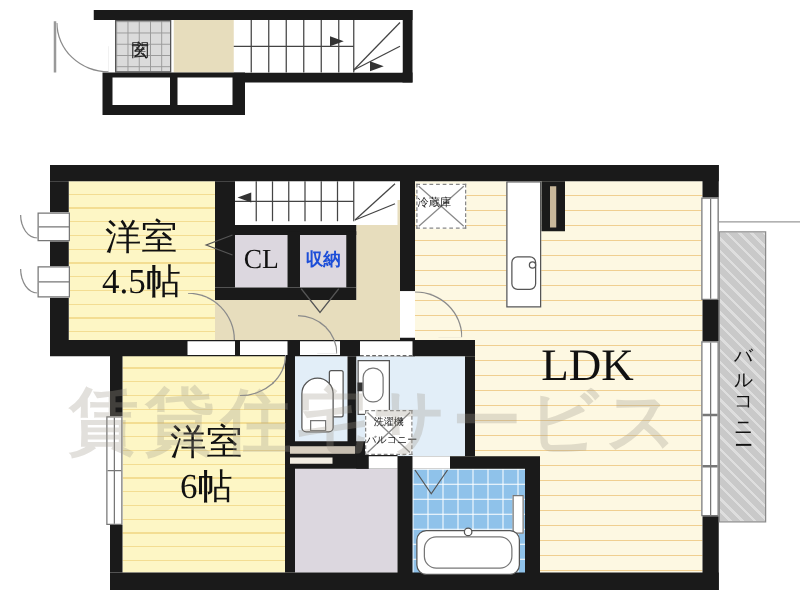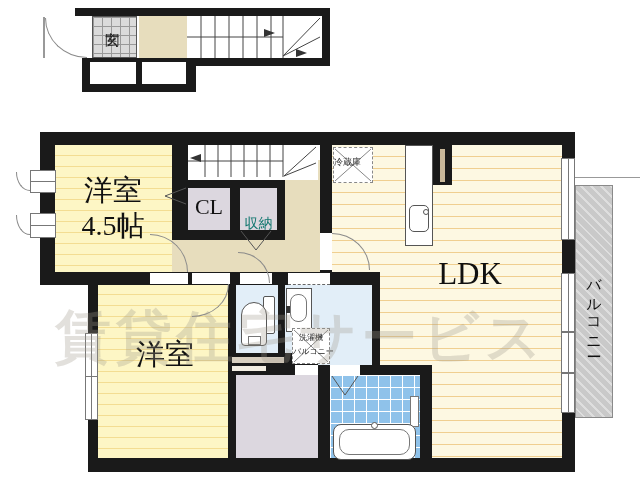--- a/index.html
+++ b/index.html
@@ -199,19 +199,20 @@
       <line x1="335" y1="149" x2="371" y2="181"></line>
         <line x1="371" y1="149" x2="335" y2="181"></line>
       <line x1="294" y1="330" x2="328" y2="362"></line>
         <line x1="328" y1="330" x2="294" y2="362"></line>
     </g>
   </svg>
 
   <div class="lbl" style="left:52px;top:176px;width:122px;font-size:29px;">洋室</div>
   <div class="lbl" style="left:52px;top:212px;width:122px;font-size:28px;">4.5帖</div>
   <div class="lbl" style="left:186px;top:196px;width:46px;font-size:22px;">CL</div>
-  <div class="lbl-sans" style="left:238px;top:216px;width:41px;font-size:14px;color:#0f766e;">収納</div>
-  <div class="lbl" style="left:400px;top:258px;width:140px;font-size:31px;">LDK</div>
+  <div class="lbl-sans" style="left:238px;top:200px;width:41px;font-size:14px;color:#1d4ed8;font-weight:bold;">収納</div>
+  <div class="lbl" style="left:400px;top:274px;width:140px;font-size:36px;">LDK</div>
   <div class="lbl" style="left:98px;top:340px;width:134px;font-size:29px;">洋室</div>
+  <div class="lbl" style="left:98px;top:376px;width:134px;font-size:28px;">6帖</div>
 
   <div id="watermark">賃貸住宅サービス</div>
 
 </div>
 
 </body></html>

